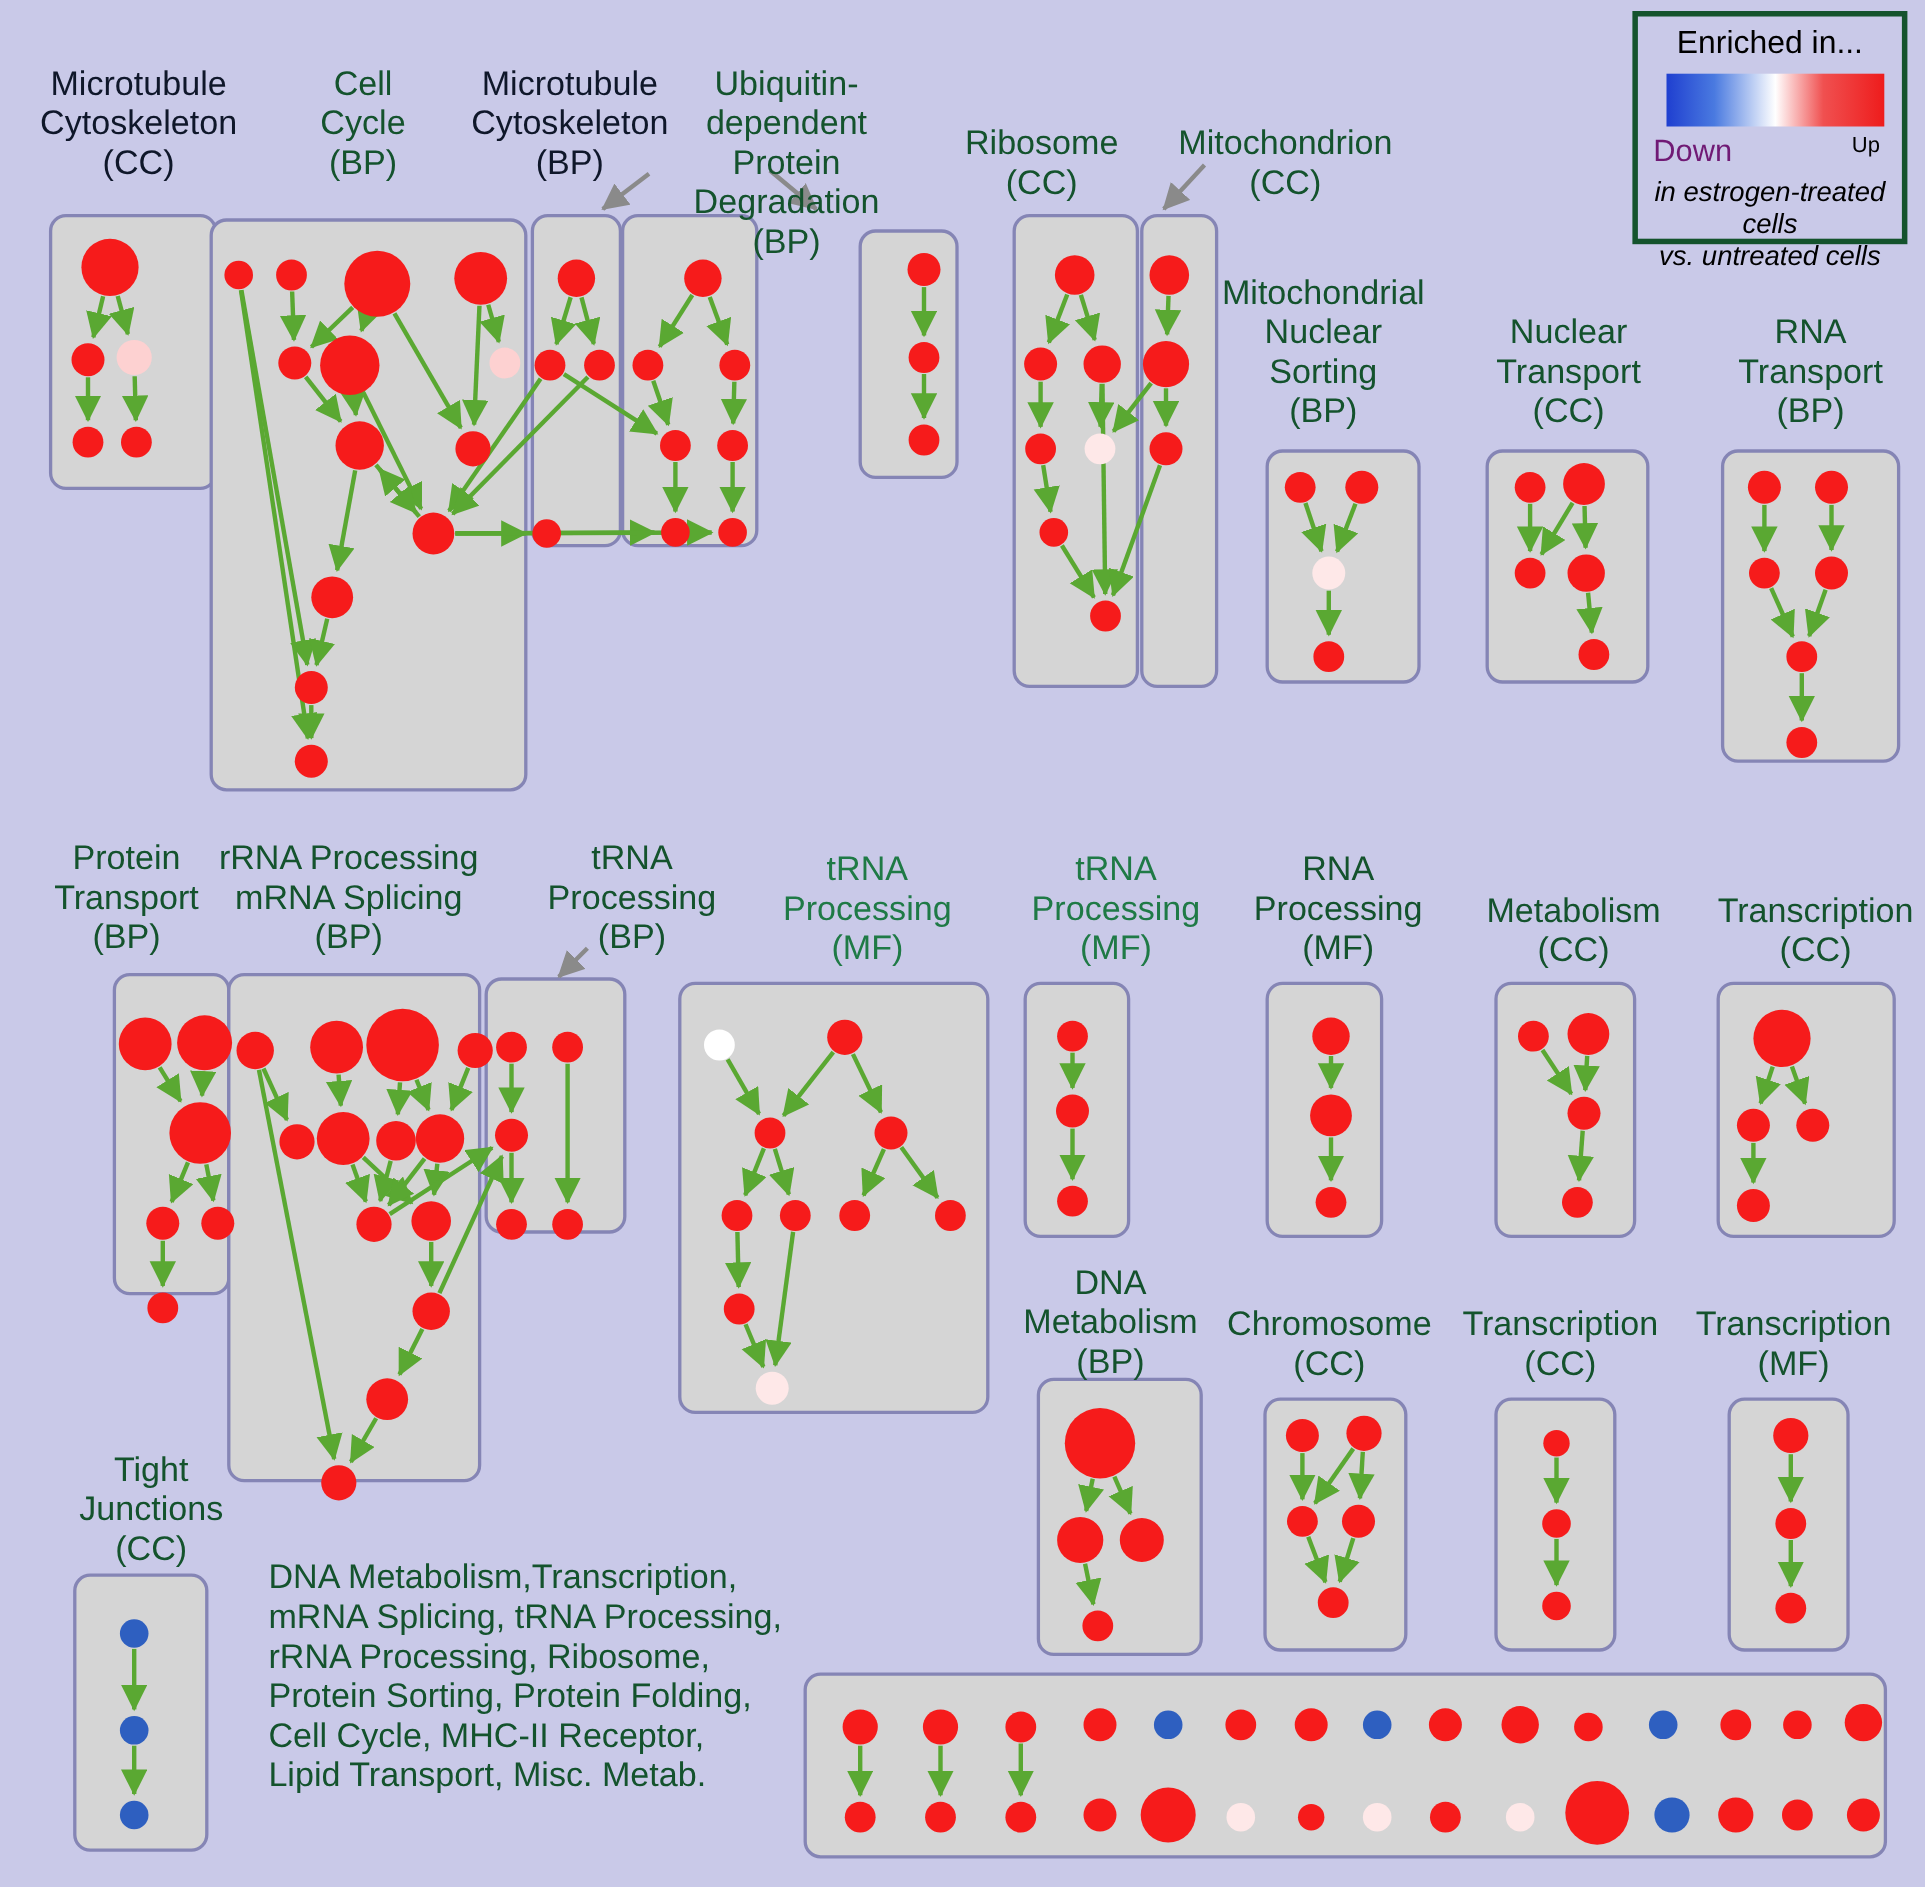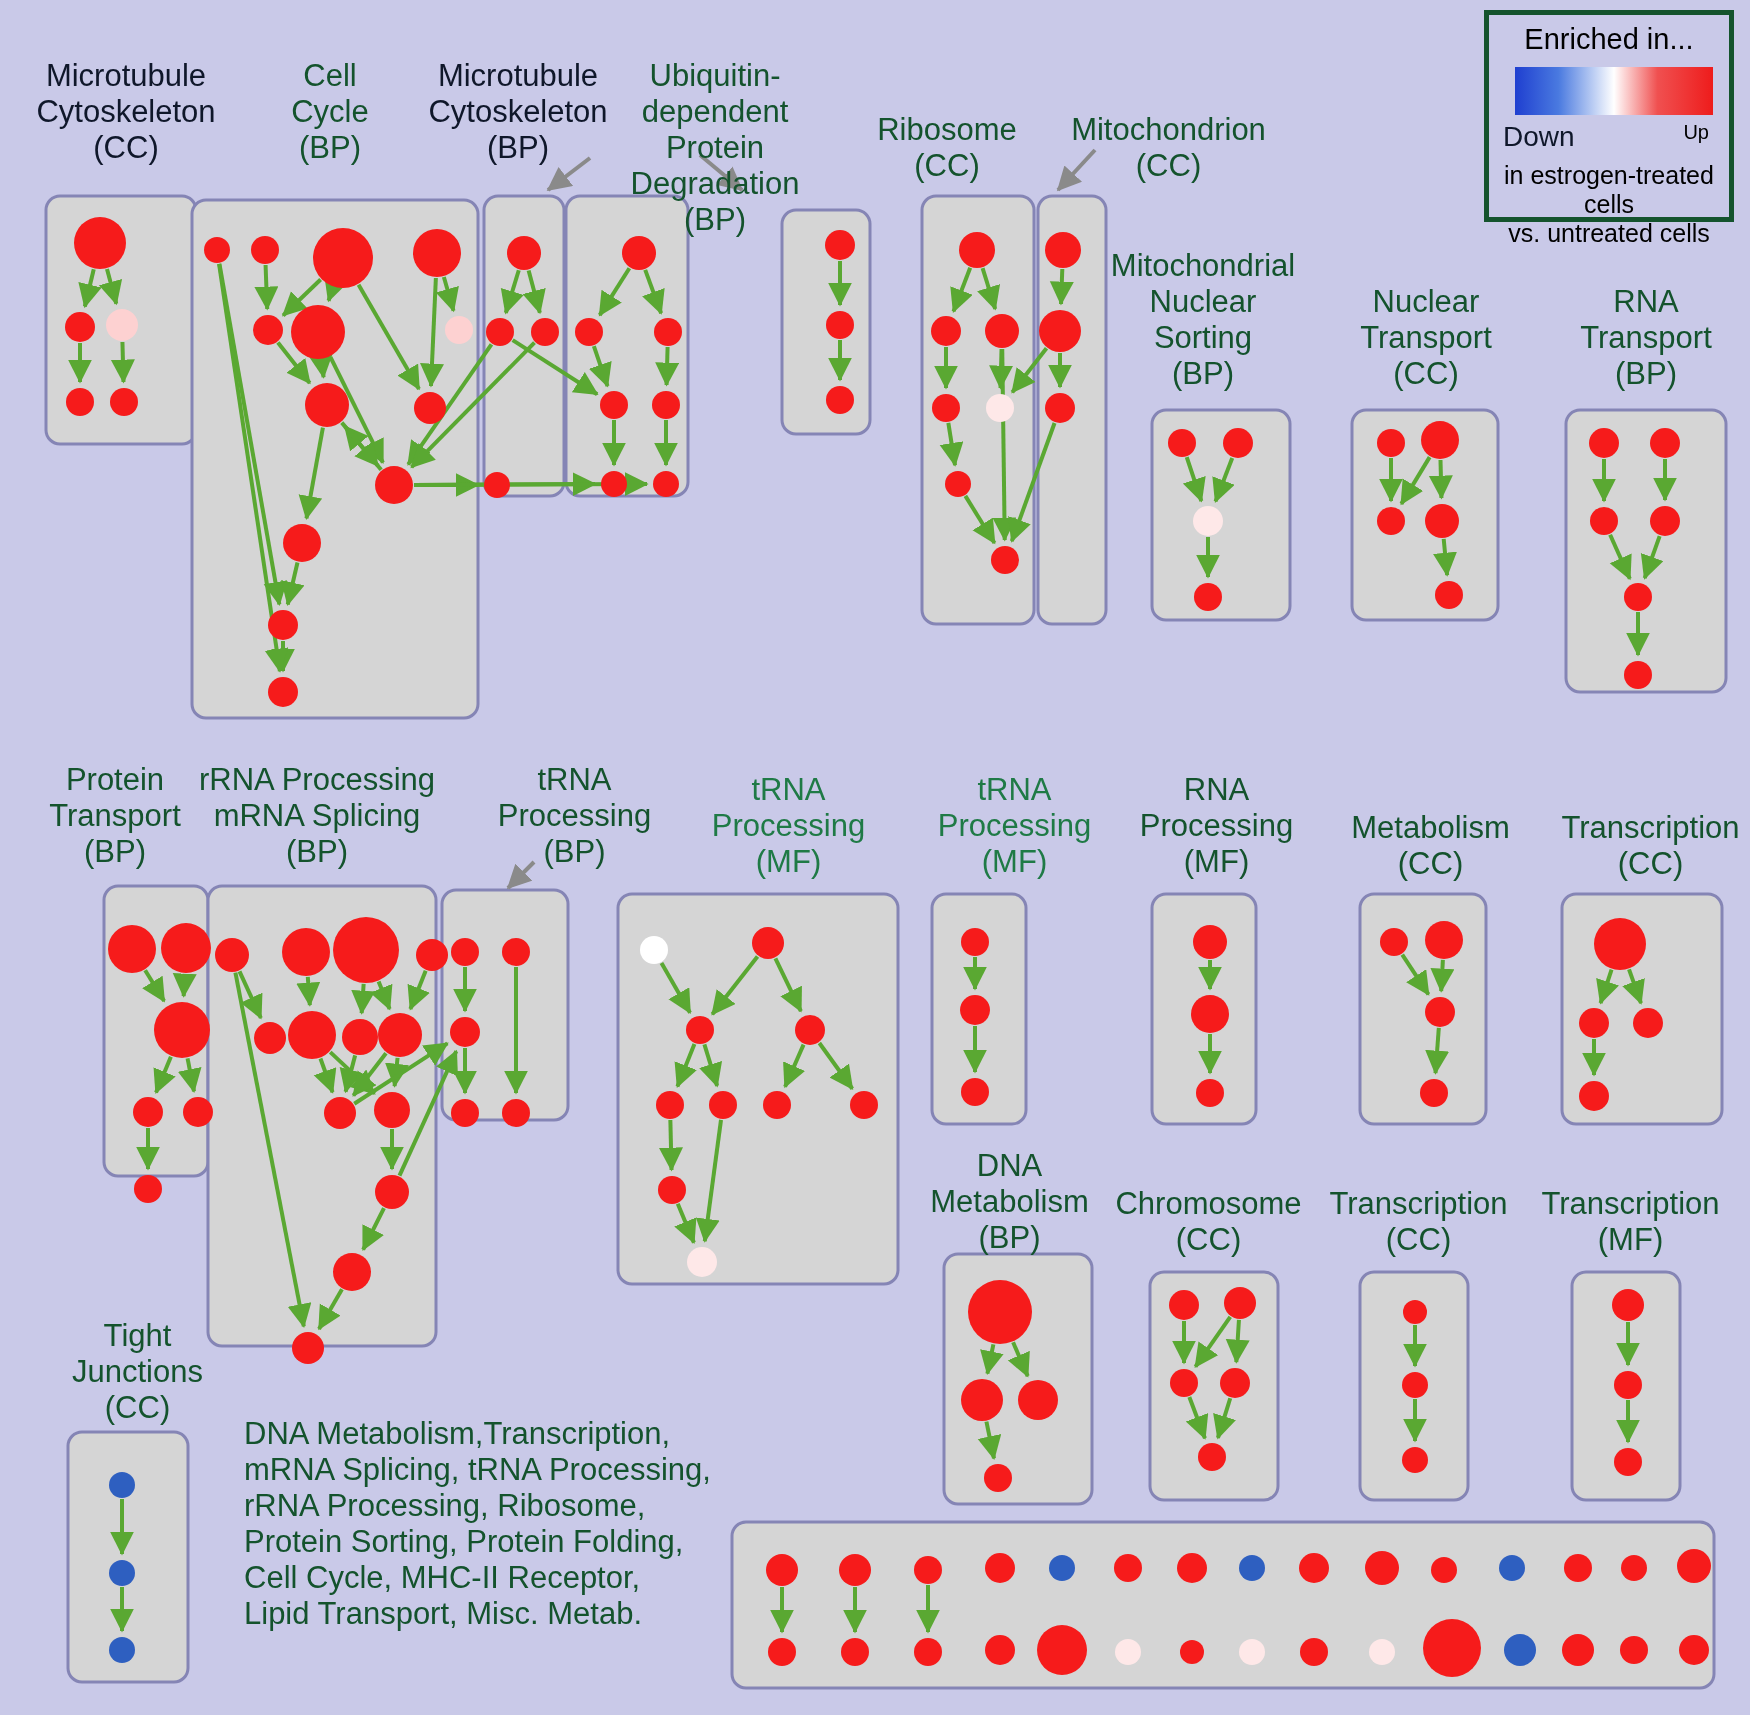--- a/index.html
+++ b/index.html
@@ -31,25 +31,25 @@
     box-sizing:border-box;
   }
   .legend-title{
     position:absolute;left:0;top:8px;width:100%;
     text-align:center;font-size:29px;color:#000;
   }
   .legend-bar{
     position:absolute;left:26px;top:52px;width:198px;height:48px;
     background:linear-gradient(to right,#1f3fd0 0%,#4a7ae0 22%,#ffffff 50%,#f05050 72%,#ee1c1c 100%);
   }
-  .legend-down{position:absolute;left:14px;top:106px;font-size:28px;color:#0f172a;}
+  .legend-down{position:absolute;left:14px;top:106px;font-size:28px;color:#701a75;}
   .legend-up{position:absolute;right:20px;top:106px;font-size:20px;color:#000;}
   .legend-sub{
     position:absolute;left:0;top:146px;width:100%;
-    text-align:center;font-size:25px;color:#000;line-height:29px;white-space:pre-line;
+    text-align:center;font-size:25px;color:#000;line-height:29px;white-space:pre-line;font-style:italic;
   }
 </style>
 </head>
 <body>
 
 <svg id="canvas" viewBox="0 0 1750 1715">
   <defs>
     <marker id="arrowG" markerWidth="7" markerHeight="7" refX="5.6" refY="3" orient="auto">
       <path d="M0,0 L6,3 L0,6 z" fill="#5aa832"></path>
     </marker>

